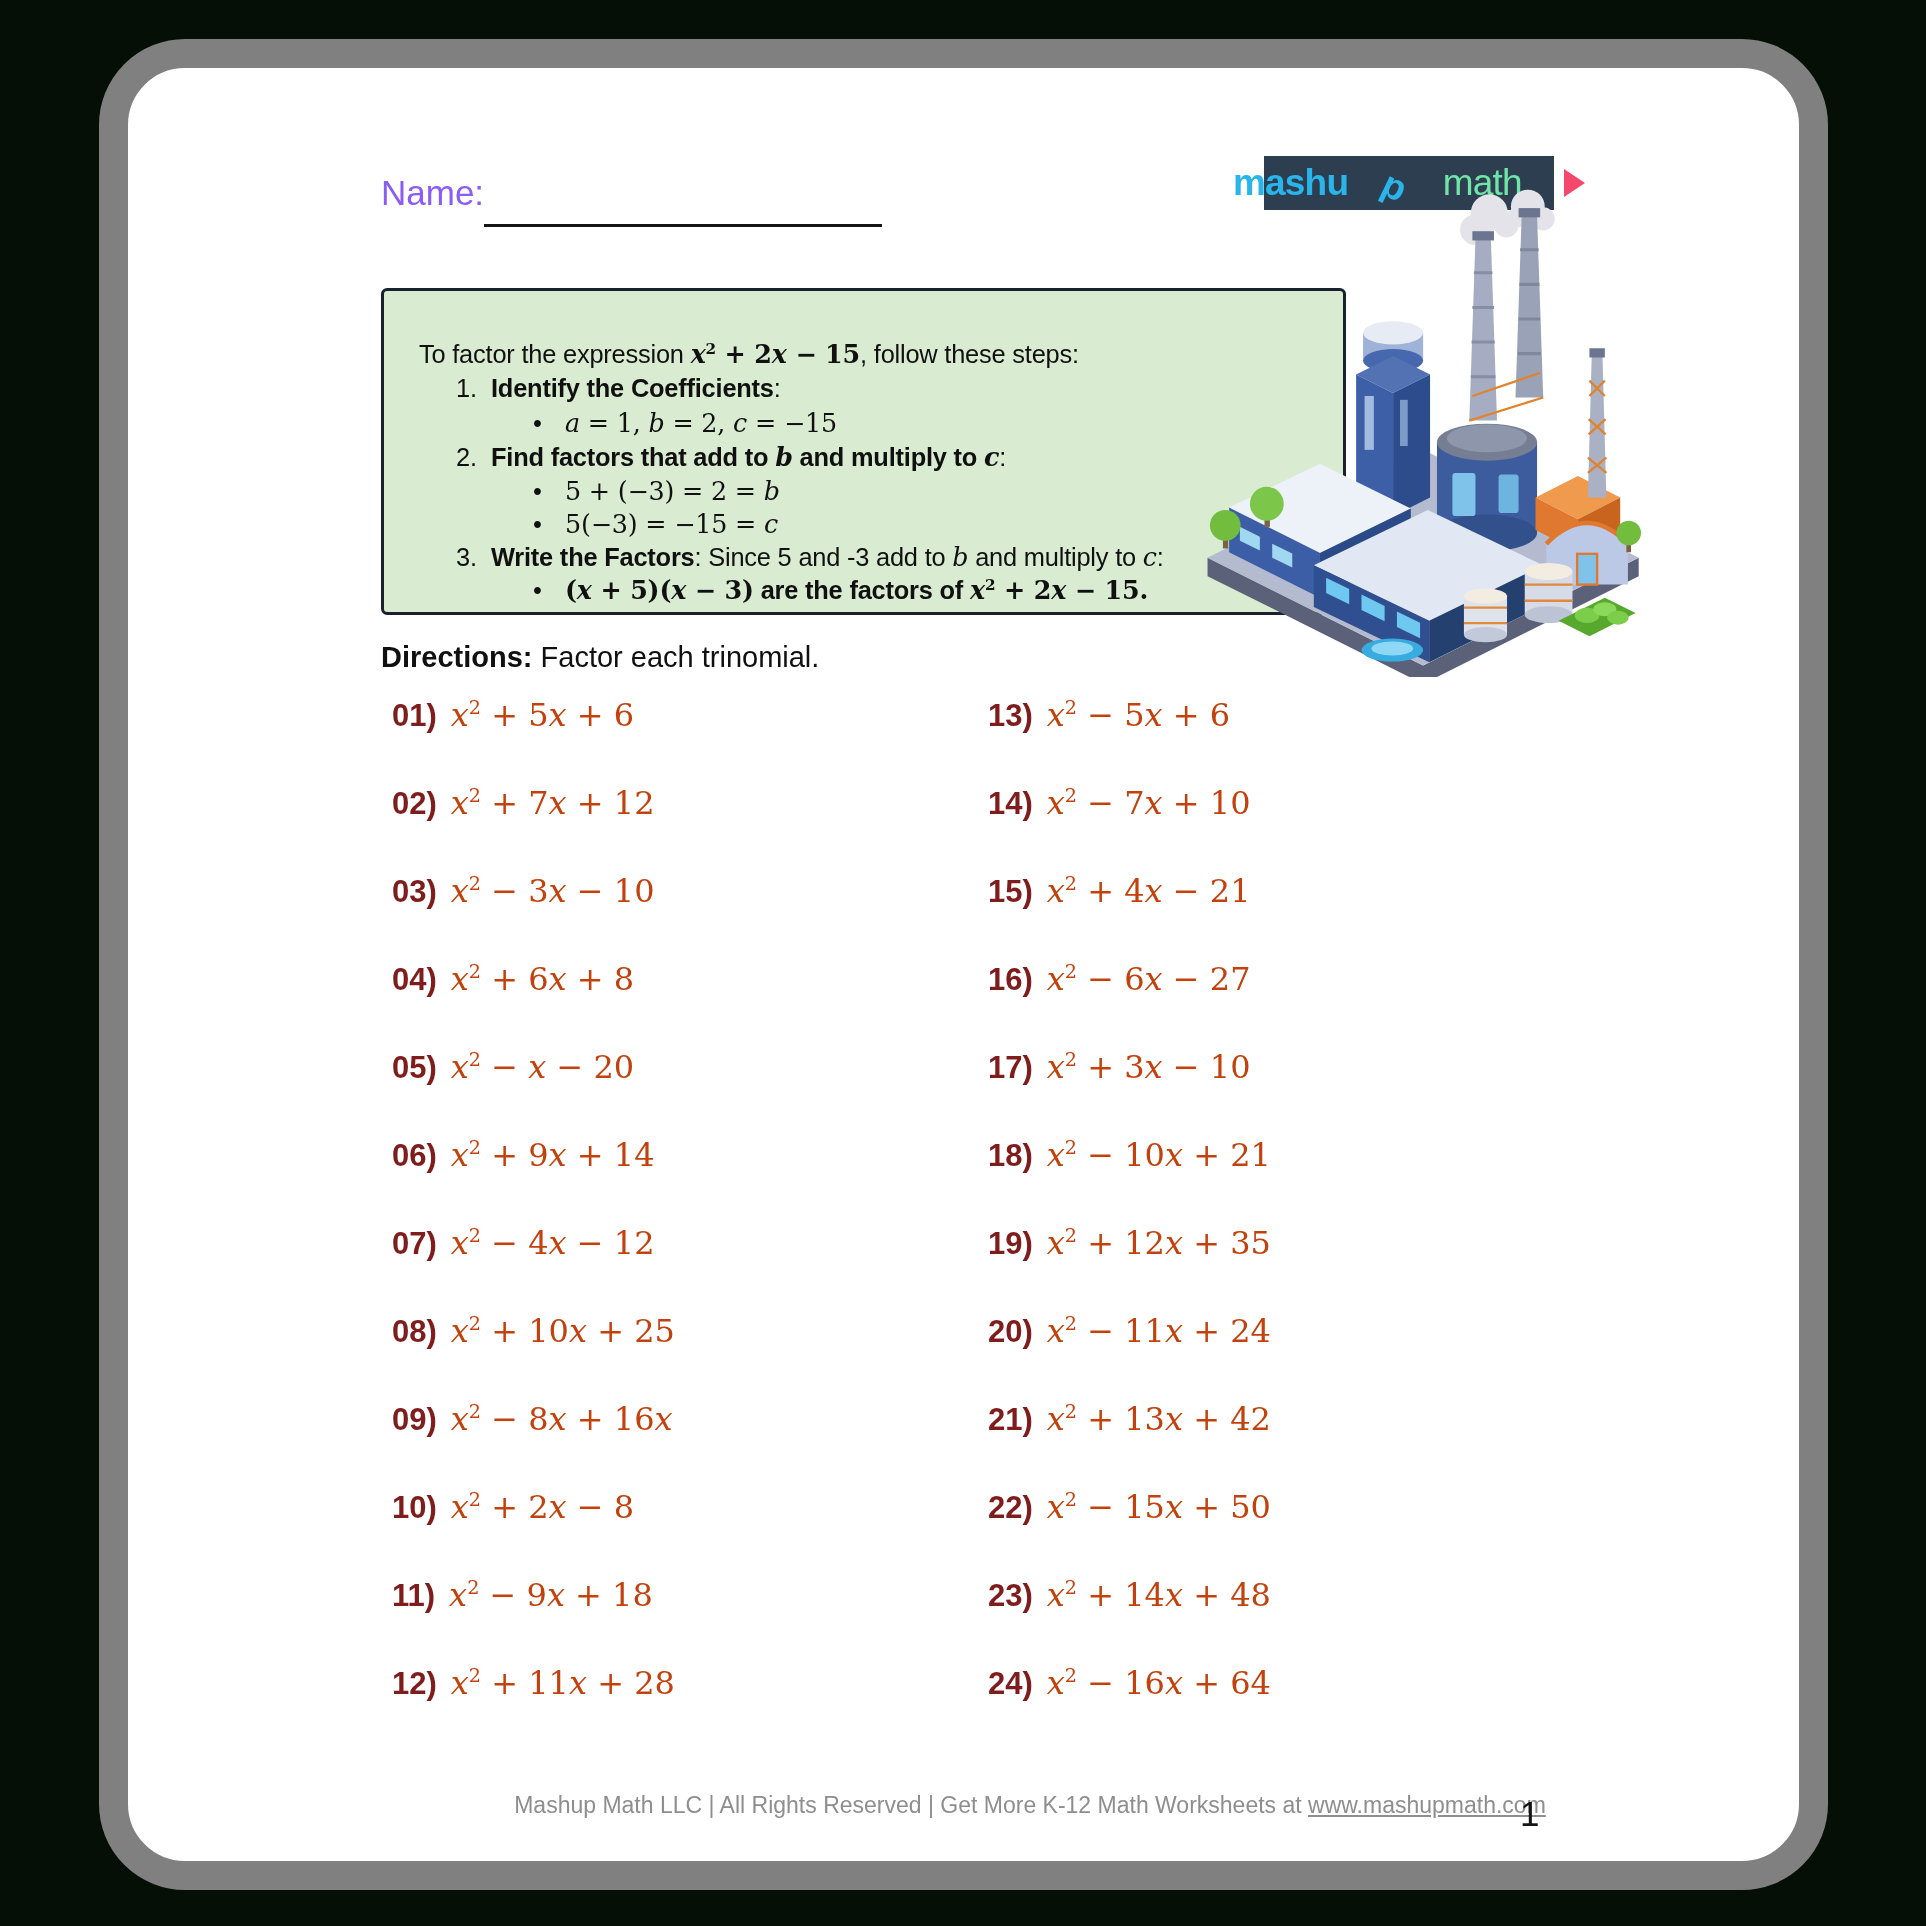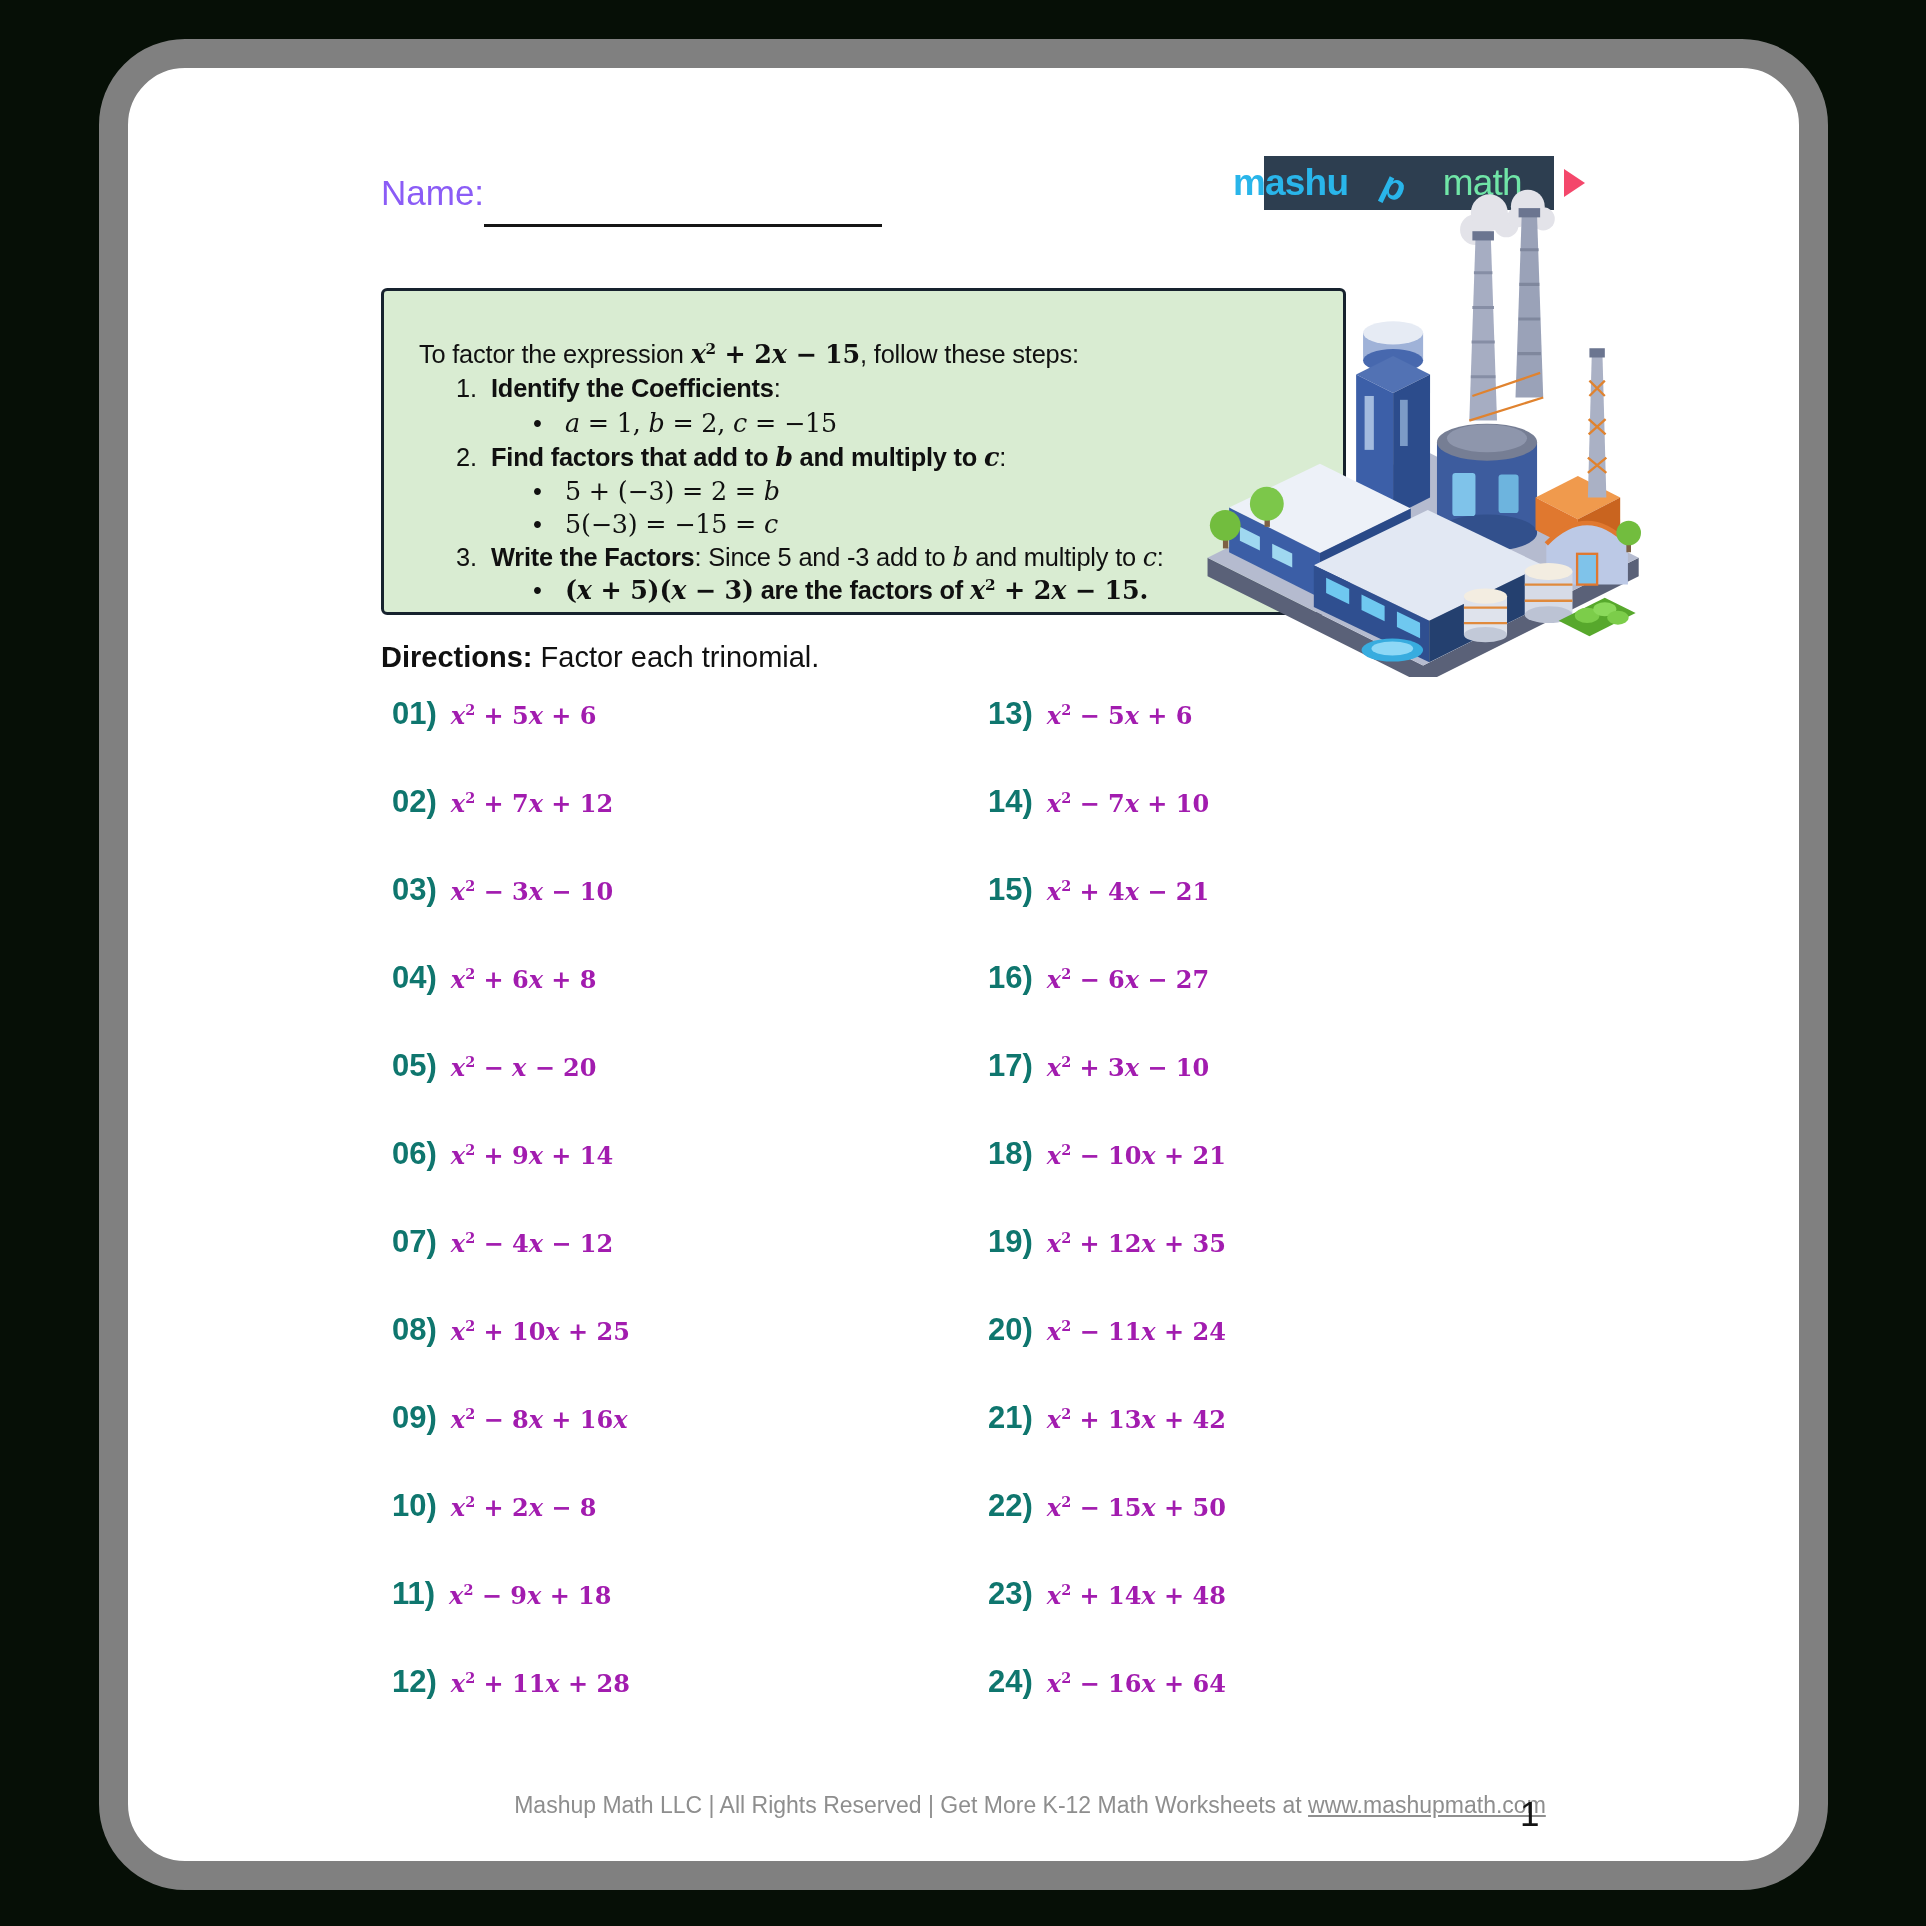--- a/index.html
+++ b/index.html
@@ -54,22 +54,22 @@
   sup{font-size:60%;}
 
   .factory{position:absolute;left:1070px;top:97px;width:451px;height:512px;}
 
   .directions{position:absolute;left:253px;top:573px;font-size:29px;color:#101010;}
 
   .col{position:absolute;top:628px;display:flex;flex-direction:column;row-gap:55px;}
   .col-l{left:264px;}
   .col-r{left:860px;}
   .prob{height:33px;display:flex;align-items:baseline;gap:14px;white-space:nowrap;}
-  .pnum{font-weight:bold;font-size:31px;color:#0f766e;}
-  .pexpr{font-family:"DejaVu Serif",serif;font-weight:bold;font-size:24px;color:#a21caf;}
+  .pnum{font-weight:bold;font-size:31px;color:#7f1d1d;}
+  .pexpr{font-family:"DejaVu Serif",serif;font-weight:normal;font-size:32px;color:#c2410c;}
   .pexpr i{font-style:italic;}
 
   .footer{
     position:absolute;left:0;top:1724px;width:1896px;box-sizing:border-box;padding-right:92px;
     text-align:center;font-size:23px;color:var(--footer-gray,#8e8e8e);white-space:nowrap;
   }
   .flink{text-decoration:underline;color:var(--footer-gray,#8e8e8e);}
   .pagenum{position:absolute;left:1392px;top:1726px;font-size:35px;color:#141414;}
 </style>
 </head>

